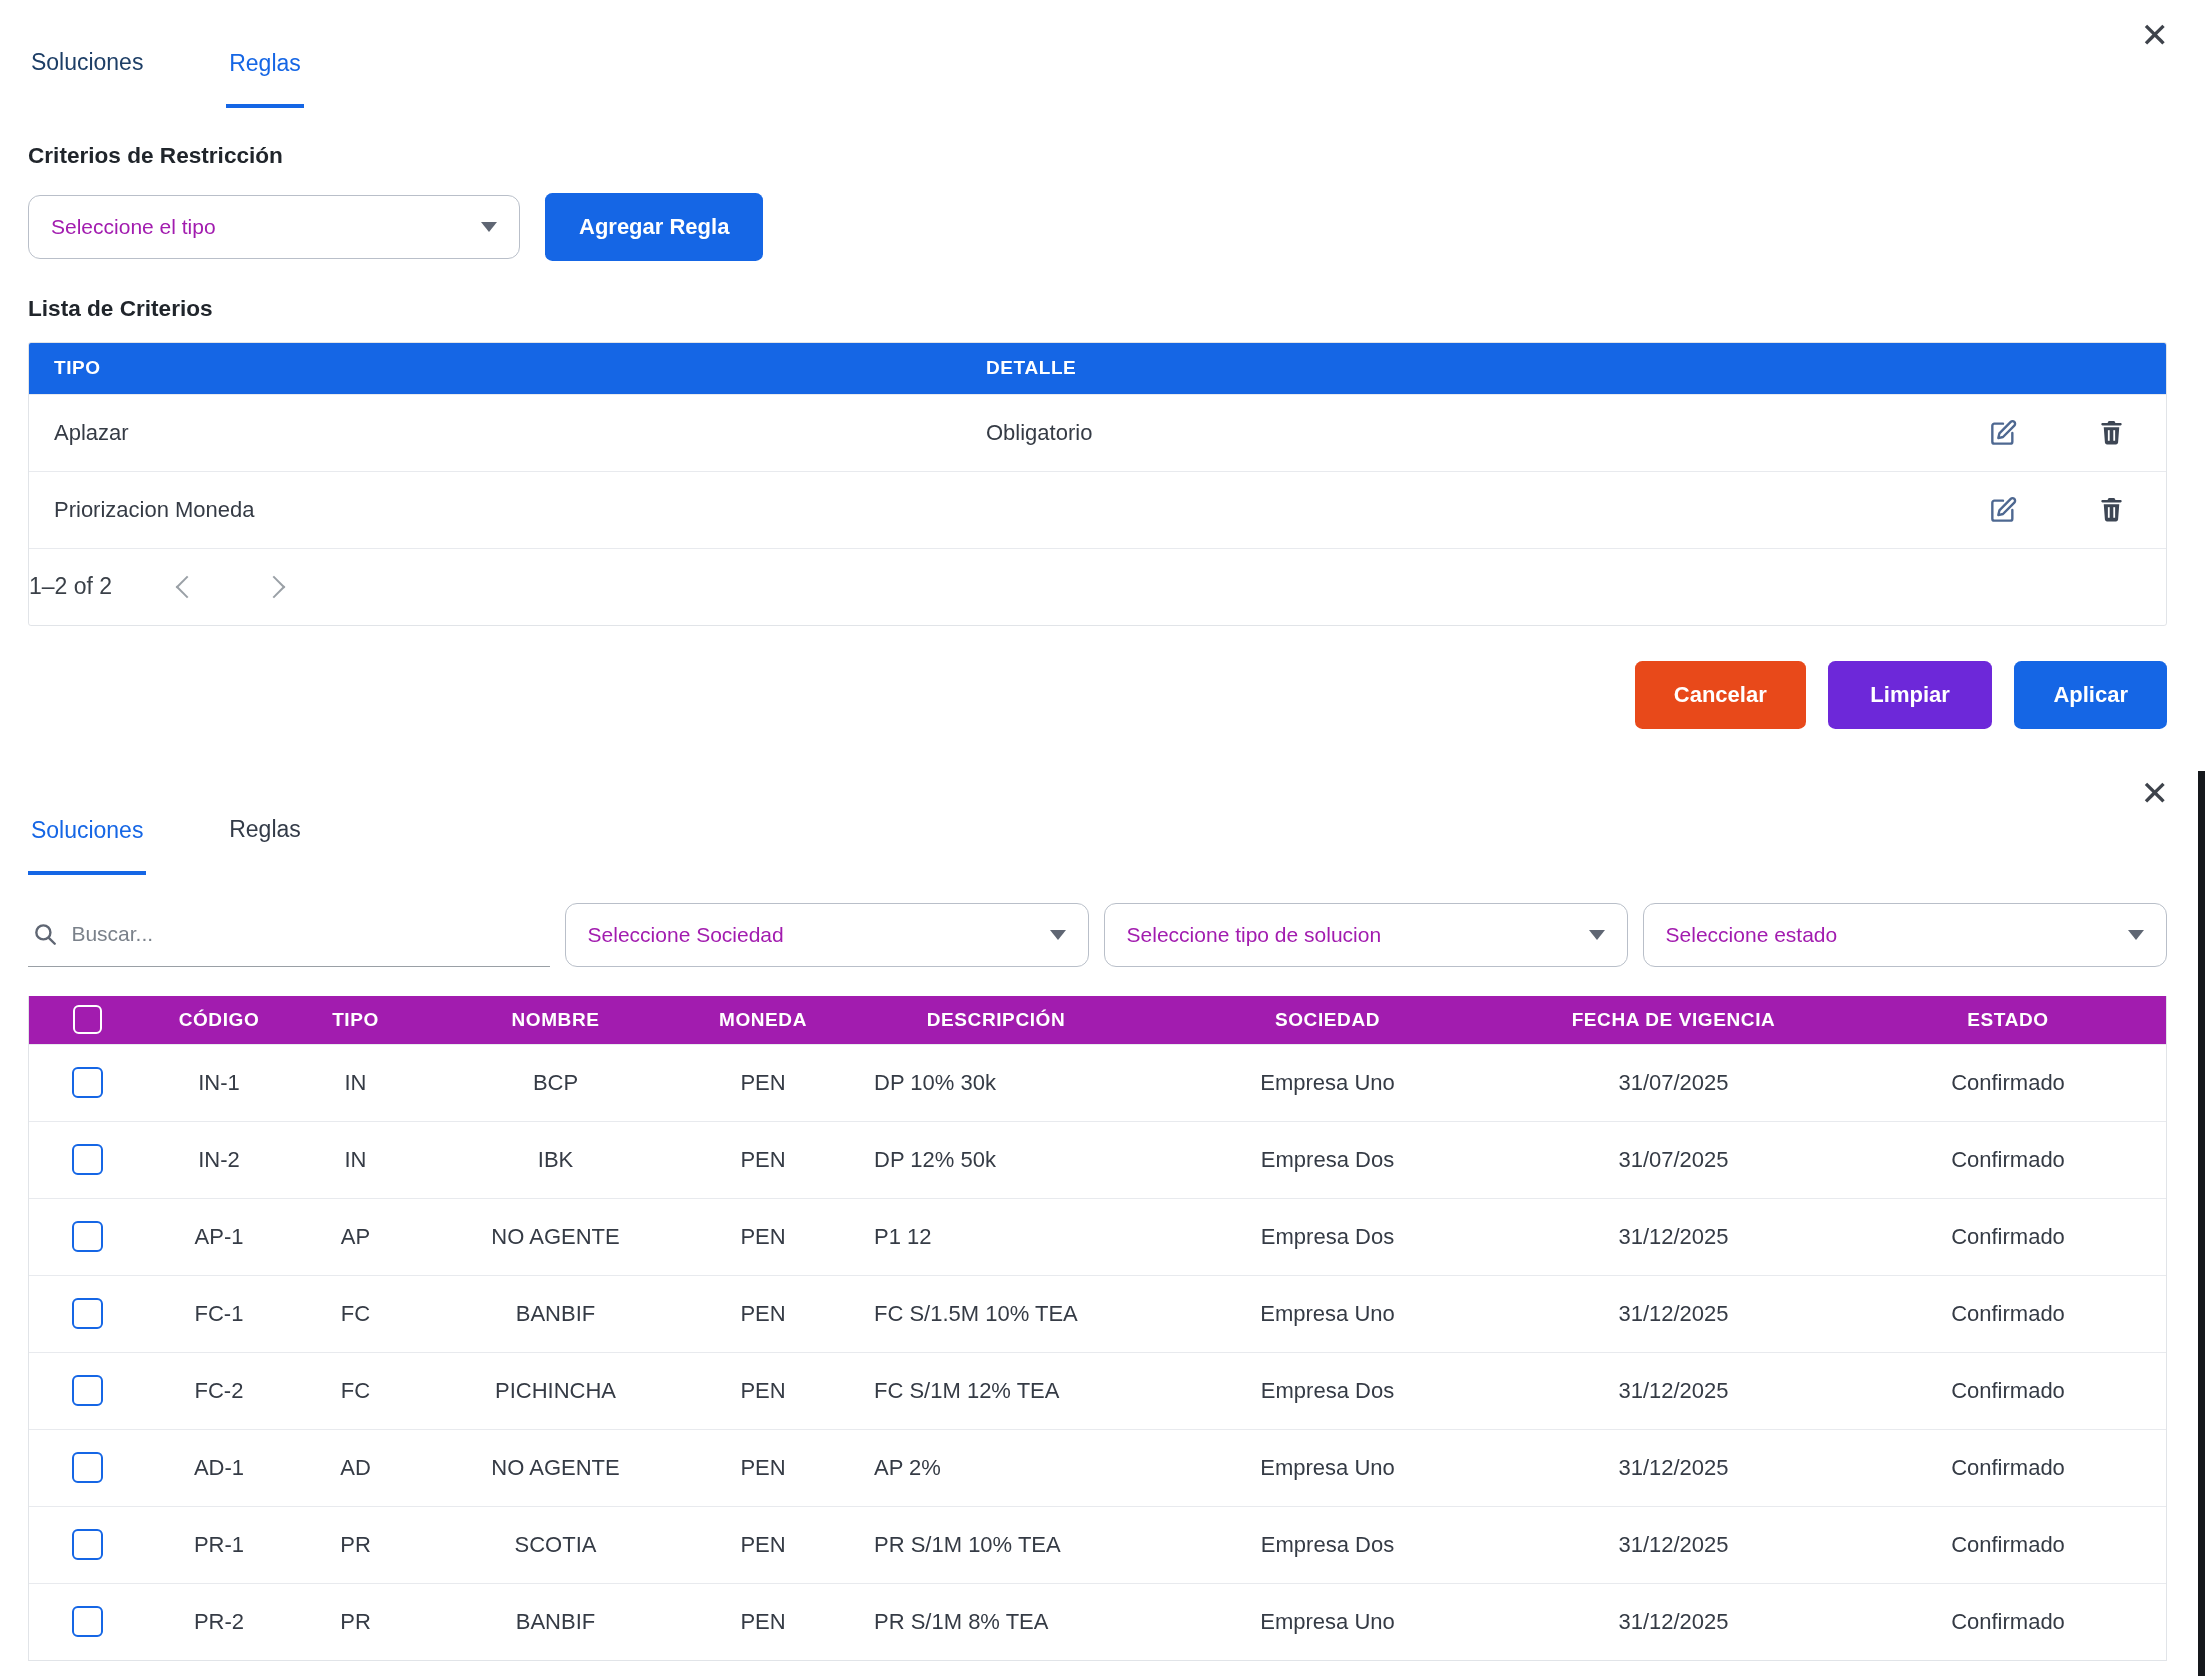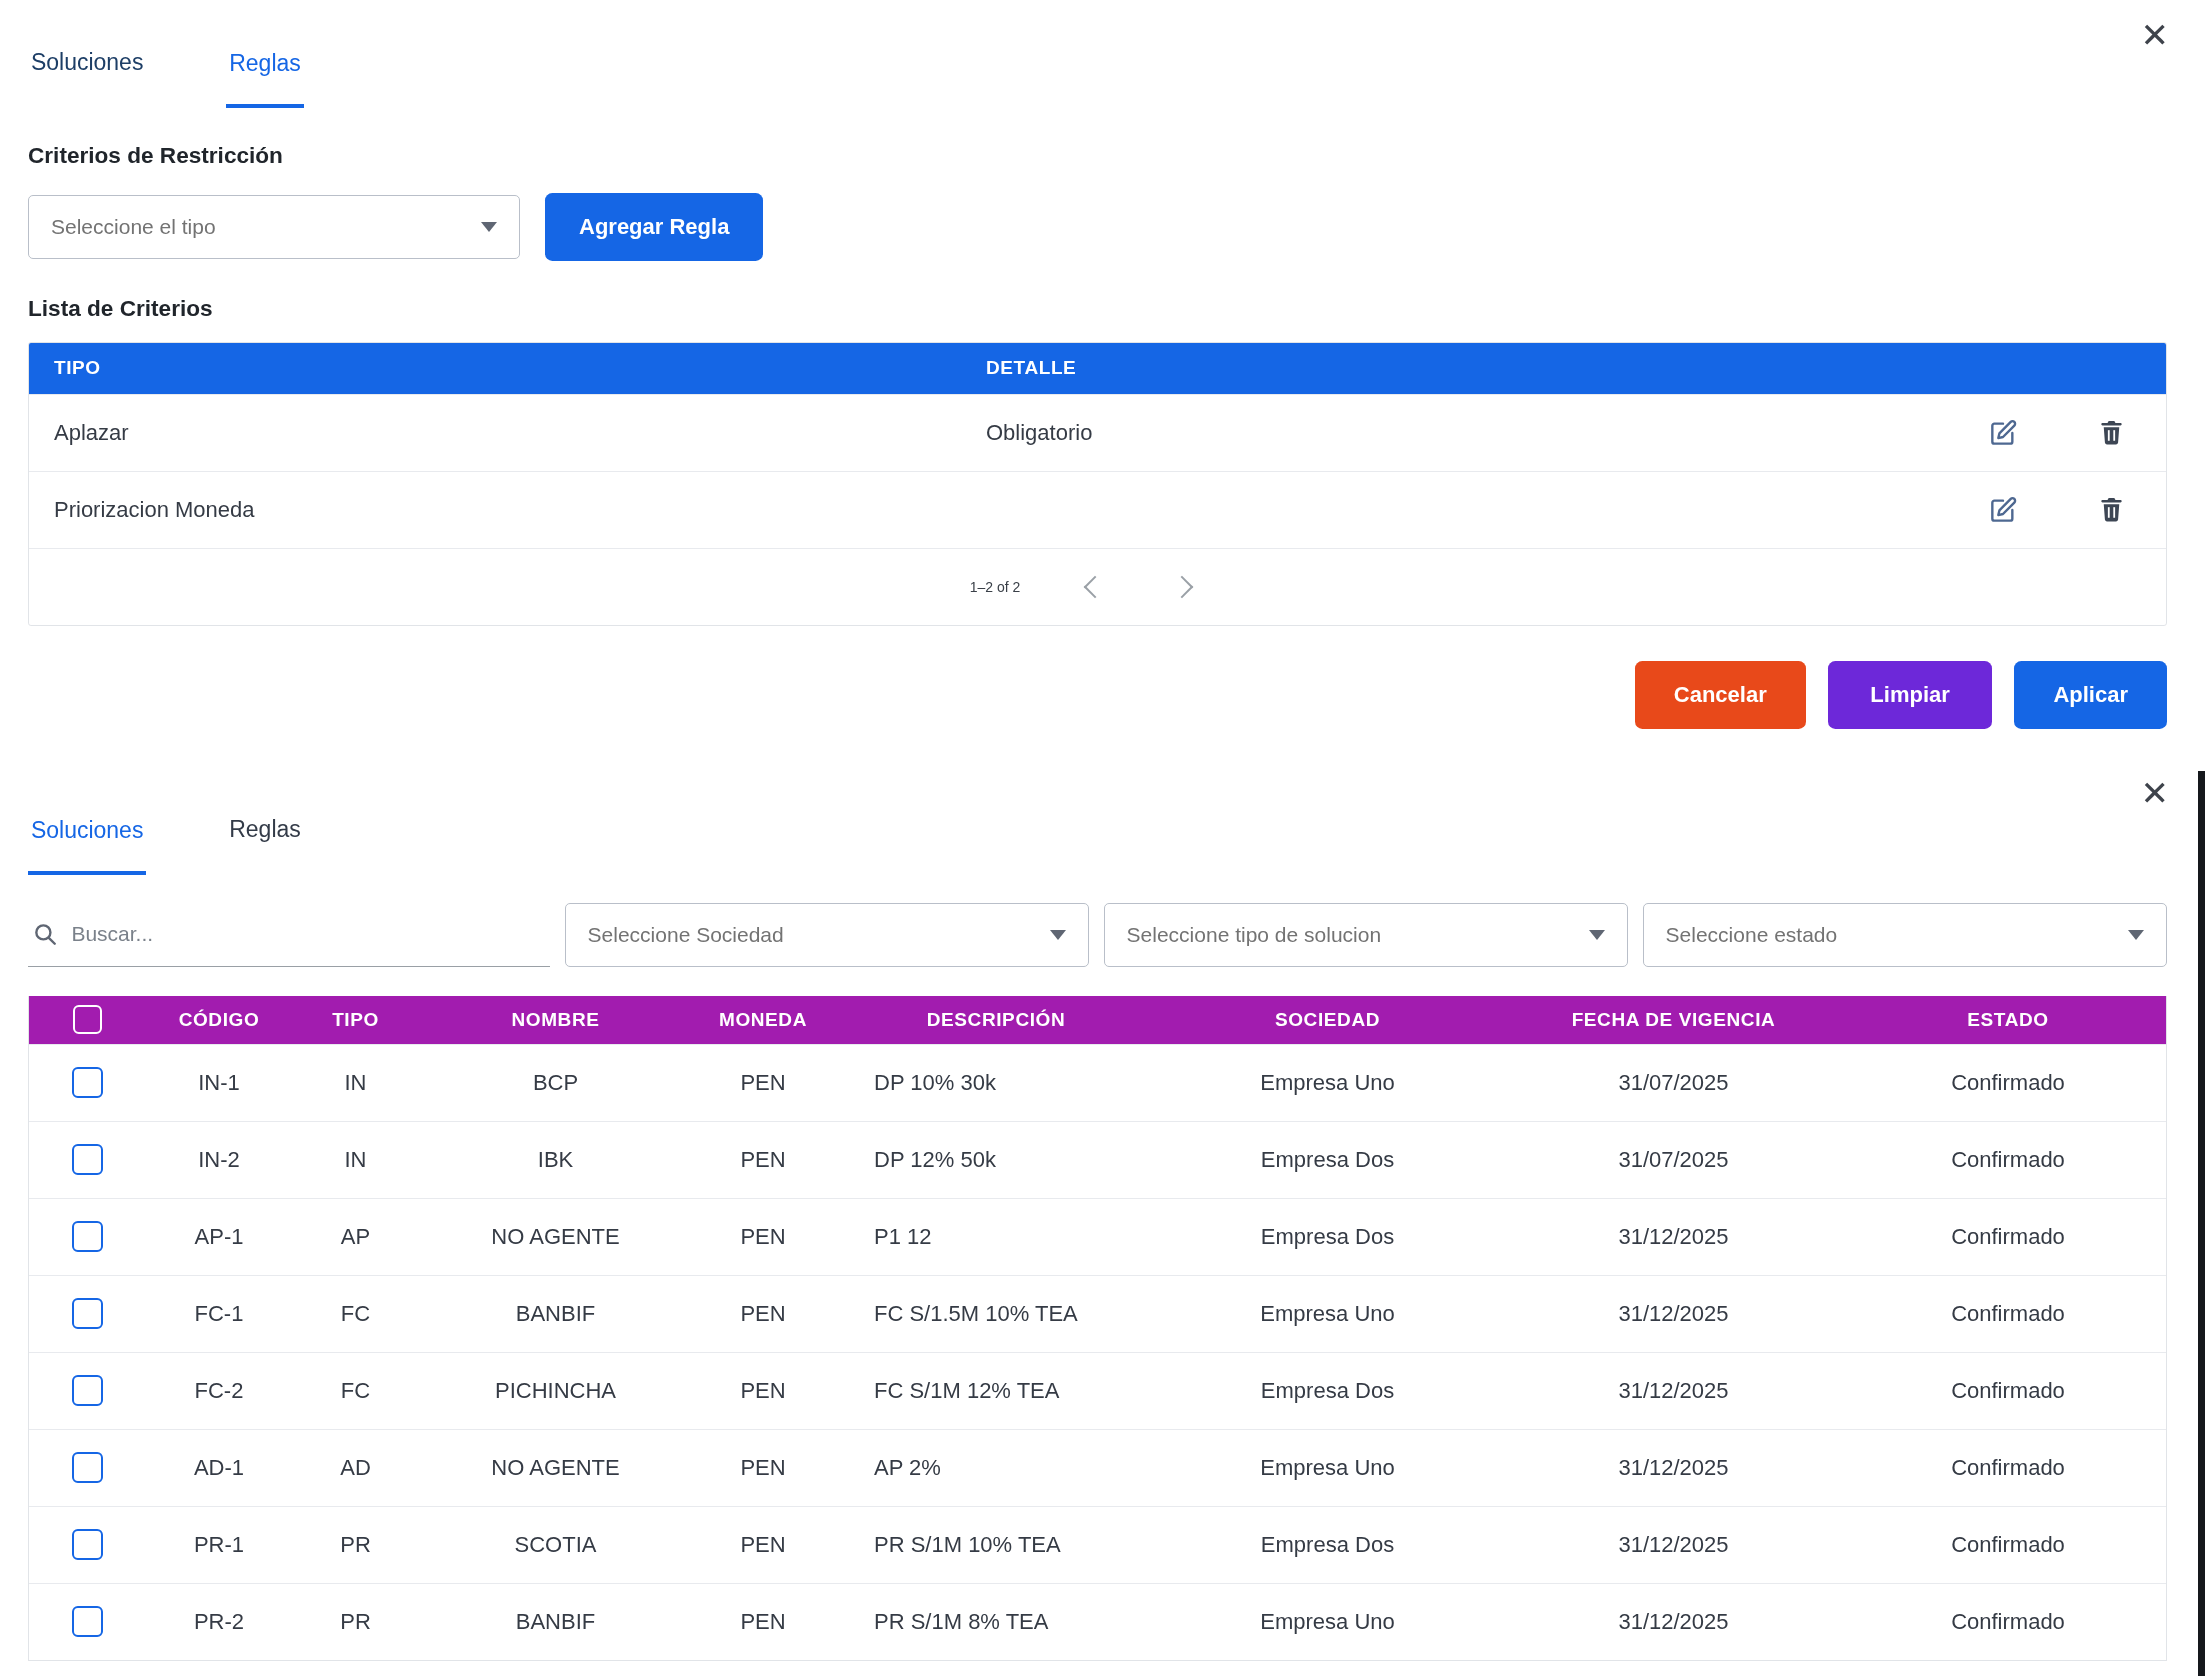--- a/index.html
+++ b/index.html
@@ -24,42 +24,42 @@
   .tab { font-size:23px; font-weight:normal; line-height:29px; padding:0 2.9px 31px 2.9px; cursor:pointer; }
   .tab-active { color:#1566e5; border-bottom:4.4px solid #1566e5; padding-bottom:26px; }
   .panel-rules .tab-inactive { color:#1d3e66; }
   .panel-solutions .tab-inactive { color:#333b48; }
 
   .section-heading { margin-top:34px; font-size:22.6px; font-weight:bold; color:#20252b; line-height:28px; }
 
   
   .controls-row { margin-top:22.6px; display:flex; align-items:center; }
   .select-box {
-    height:64px; border:1.5px solid #b9bfc9; border-radius:5px; background:#fff;
+    height:64px; border:1.5px solid #b9bfc9; border-radius:12px; background:#fff;
     display:flex; align-items:center; justify-content:space-between;
-    padding:0 22px; font-size:21px; color:#737373; cursor:pointer;
+    padding:0 22px; font-size:21px; color:#a21caf; cursor:pointer;
   }
   .select-type { width:492px; }
   .caret { width:0; height:0; border-left:8.7px solid transparent; border-right:8.7px solid transparent; border-top:10.2px solid #5f6673; }
   .btn { border:none; border-radius:7.3px; height:68px; font-size:22px; font-weight:bold; color:#fff; cursor:pointer; font-family:inherit; }
   .btn-add { margin-left:25px; padding:0 34px; background:#1566e5; }
 
   
   .ctable { margin-top:19px; border:0.7px solid #e1e4e8; border-radius:2.9px; overflow:hidden; }
   .crow { display:grid; grid-template-columns:957px 1fr 109px 109px; align-items:center; height:77px; border-top:0.7px solid #e8eaee; }
   .crow-head { height:51px; background:#1566e5; border-top:none; }
   .ccell { font-size:22px; color:#353b45; display:flex; align-items:center; height:100%; }
   .ccell-tipo { padding-left:25px; }
   .crow-head .ccell { color:#fff; font-weight:bold; font-size:19px; letter-spacing:0.6px; }
   .ccell-actions { justify-content:center; }
   .iconbtn { background:none; border:none; cursor:pointer; display:flex; align-items:center; justify-content:center; width:44px; height:44px; }
 
   .pager {
     height:77px; border-top:0.7px solid #e8eaee; display:flex; align-items:center;
-    justify-content:center; padding-right:35px; font-size:14px; color:#3a4048;
+    justify-content:flex-start; padding-right:35px; font-size:23px; color:#3a4048;
   }
   .chev { width:16px; height:16px; display:inline-block; border-left:2.5px solid #9aa0a6; border-bottom:2.5px solid #9aa0a6; cursor:pointer; }
   .chev-left  { transform:rotate(45deg);  margin-left:67px; }
   .chev-right { transform:rotate(-135deg); margin-left:71px; }
 
   
   .footer-btns { margin-top:35px; display:flex; justify-content:flex-end; gap:22.6px; }
   .btn-cancel { background:#e8491a; padding:0 39px;margin-left:29px; }
   .btn-clear  { background:#6d28d9; padding:0 42px; }
   .btn-apply  { background:#1566e5; padding:0 39px; }

